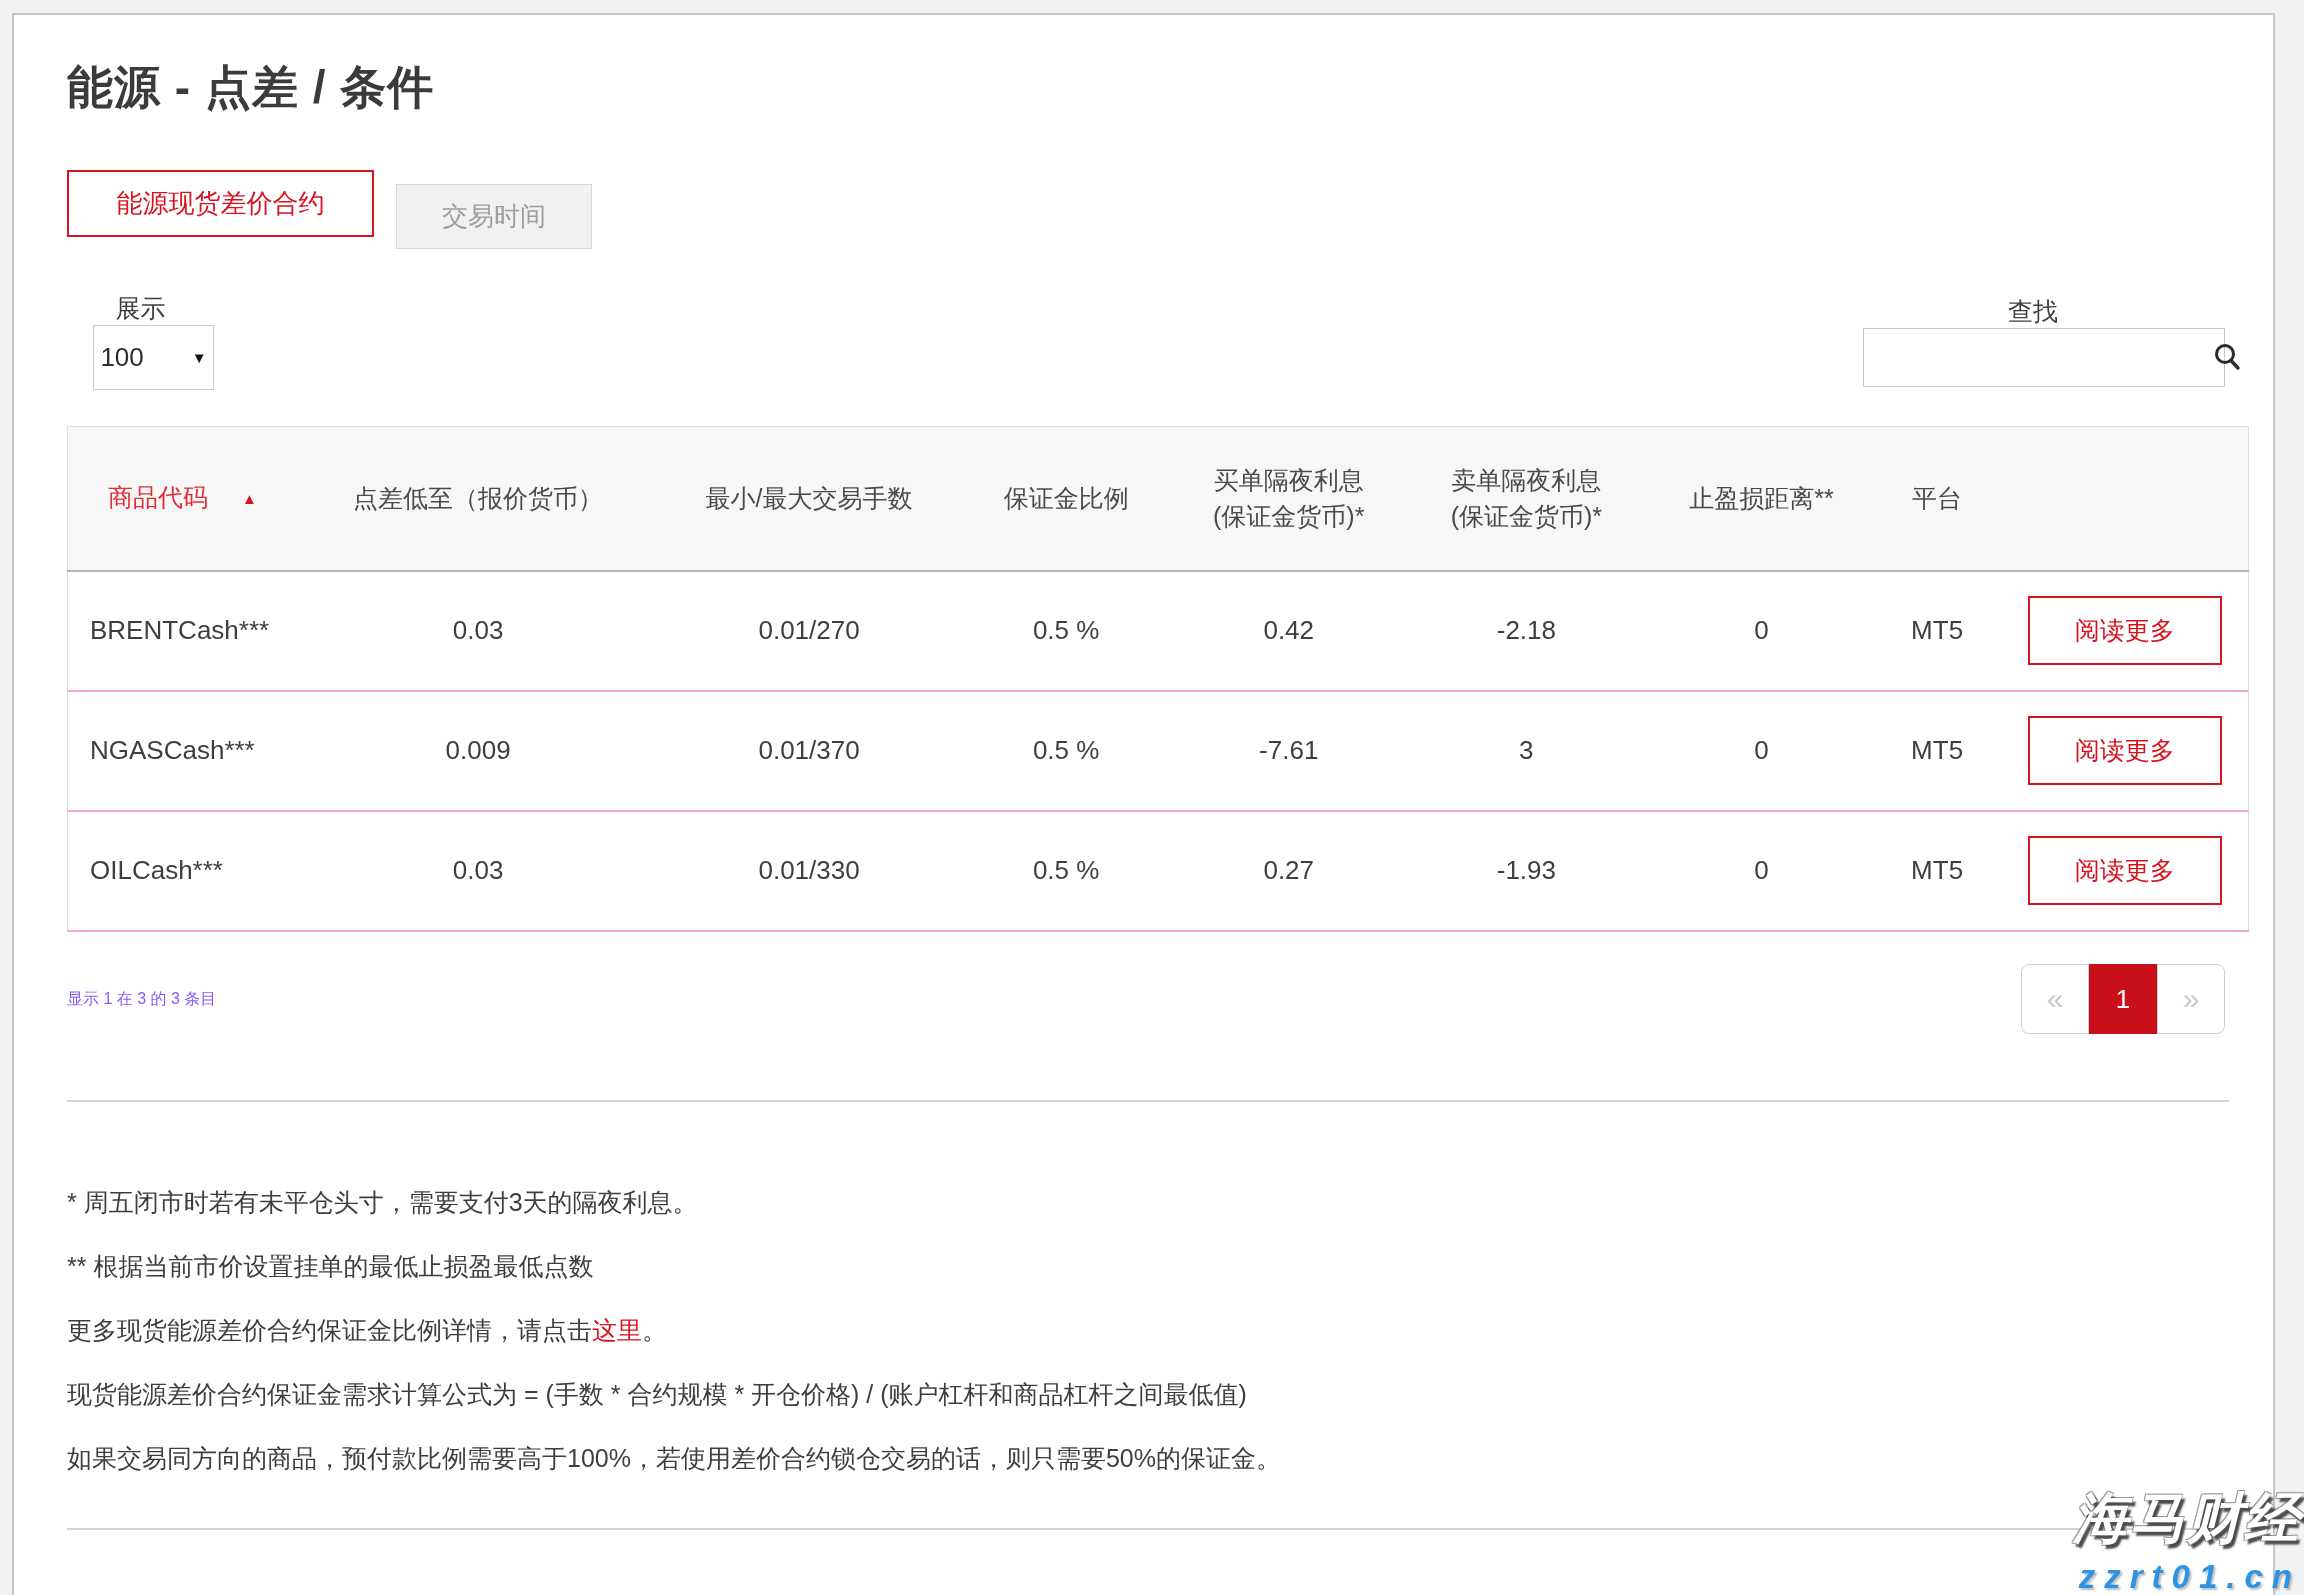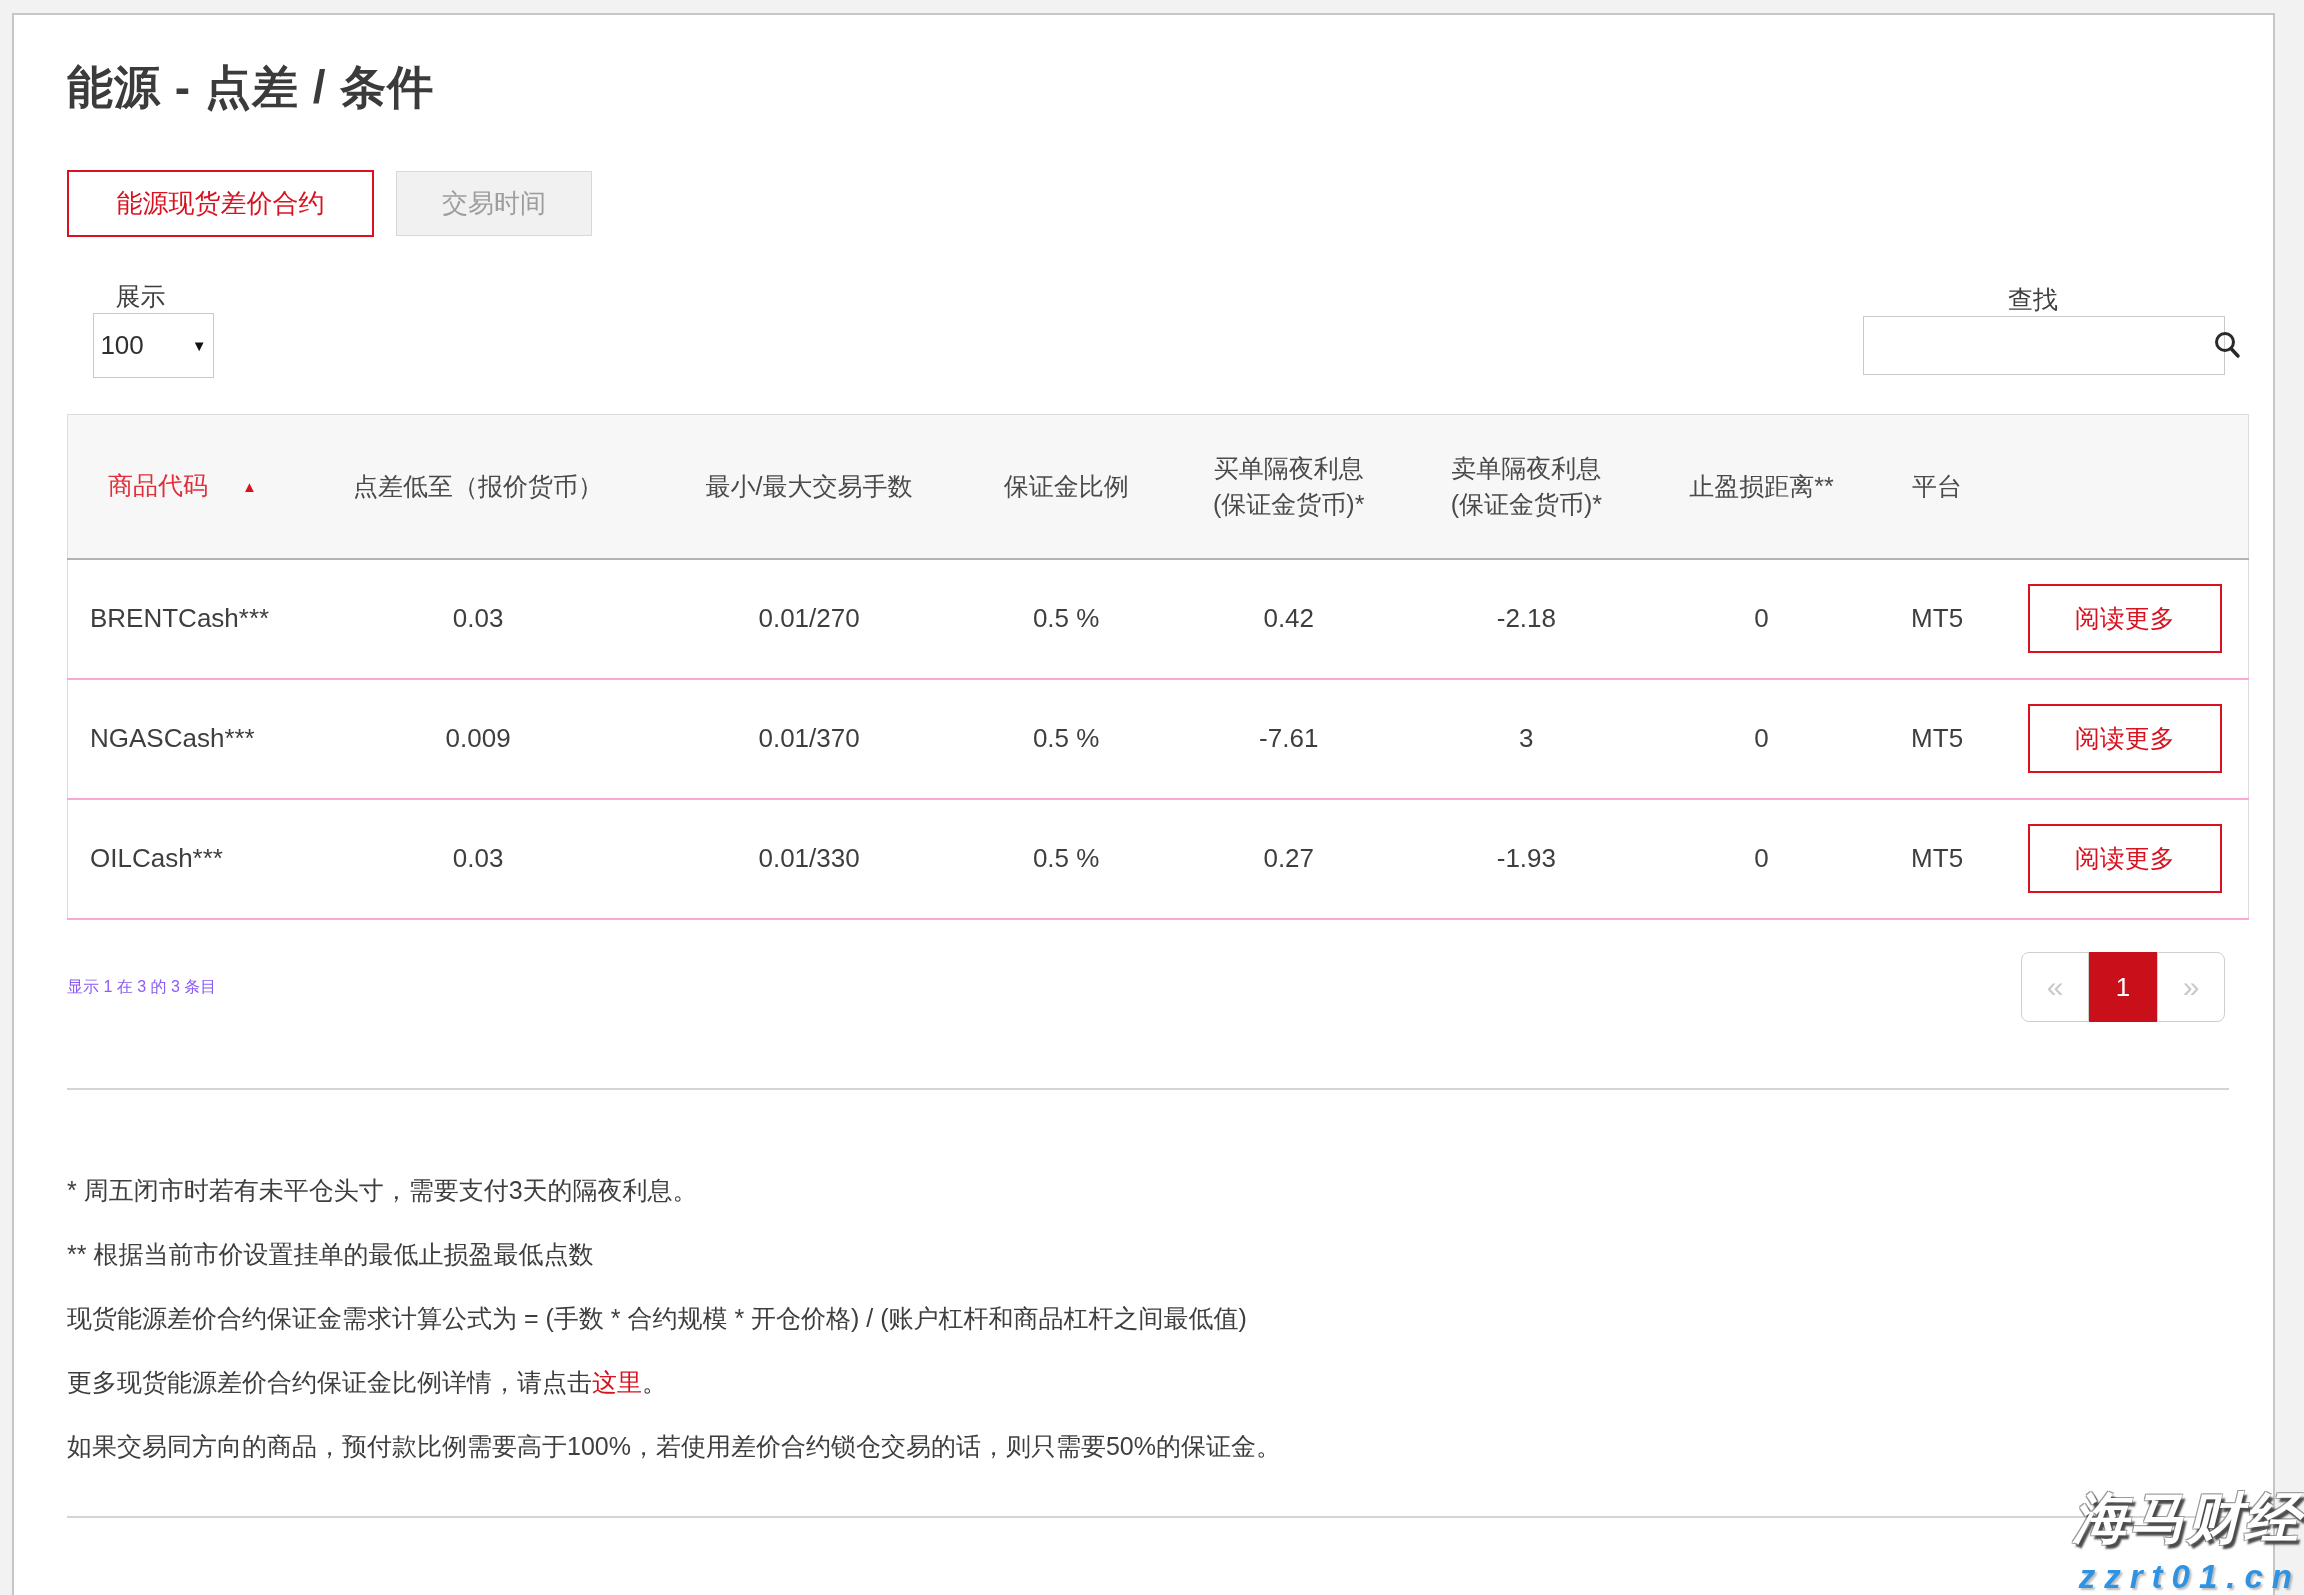--- a/index.html
+++ b/index.html
@@ -29,21 +29,21 @@
   .tabs { margin-top:51px; display:flex; align-items:flex-start; }
   .tab {
     font-family:inherit; font-size:26px; cursor:pointer;
     display:inline-flex; align-items:center; justify-content:center;
   }
   .tab.active {
     width:307px; height:67px;
     background:#ffffff; border:2px solid #d8121f; color:#d8121f;
   }
   .tab.inactive {
-    width:196px; height:65px; margin-left:22px; margin-top:1px;
+    width:196px; height:65px; margin-left:22px; margin-top:14px;
     background:#f1f1f1; border:1px solid #d8d8d8; color:#9d9d9d;
   }
 
   
   .controls {
     margin-top:59px; width:2158px; height:65px;
     display:flex; align-items:center; justify-content:space-between;
   }
   .ctrl-group { display:flex; align-items:center;flex-direction:column; }
   .ctrl-label { font-size:25px; color:#3e3e3e; }
@@ -250,22 +250,22 @@
         <button class="pbtn current">1</button>
         <button class="pbtn next">»</button>
       </div>
     </div>
 
     <hr class="divider top">
 
     <div class="notes">
       <p class="note">* 周五闭市时若有未平仓头寸，需要支付3天的隔夜利息。</p>
       <p class="note">** 根据当前市价设置挂单的最低止损盈最低点数</p>
+      <p class="note"><span>更多现货能源差价合约保证金比例详情，请点击</span><a class="red-link">这里</a><span>。</span></p>
       <p class="note">现货能源差价合约保证金需求计算公式为 = (手数 * 合约规模 * 开仓价格) / (账户杠杆和商品杠杆之间最低值)</p>
-      <p class="note"><span>更多现货能源差价合约保证金比例详情，请点击</span><a class="red-link">这里</a><span>。</span></p>
       <p class="note">如果交易同方向的商品，预付款比例需要高于100%，若使用差价合约锁仓交易的话，则只需要50%的保证金。</p>
     </div>
 
     <hr class="divider bottom">
 
   </div>
 </div>
 
 <div class="watermark">
   <div class="wm-brand">海马财经</div>

